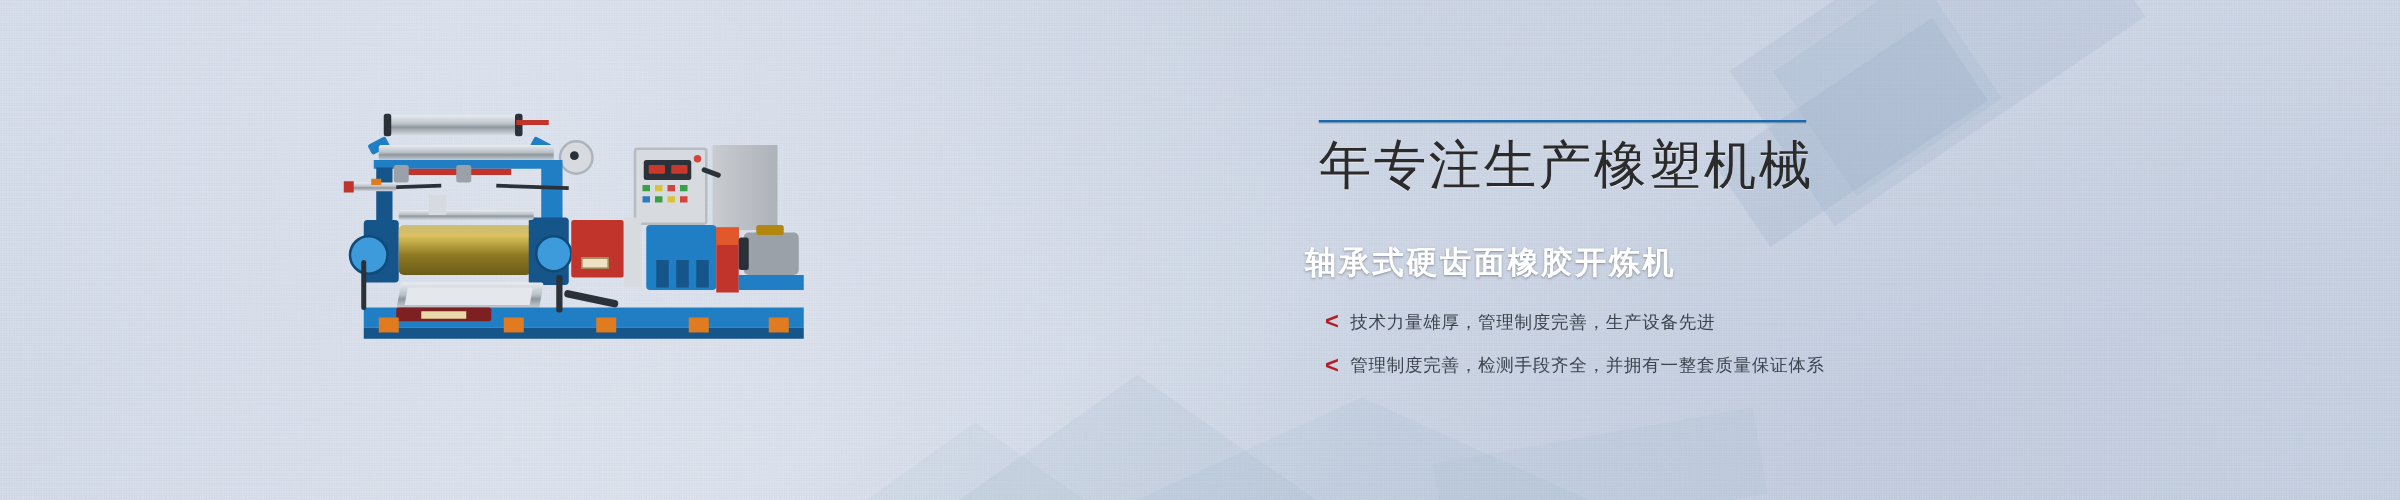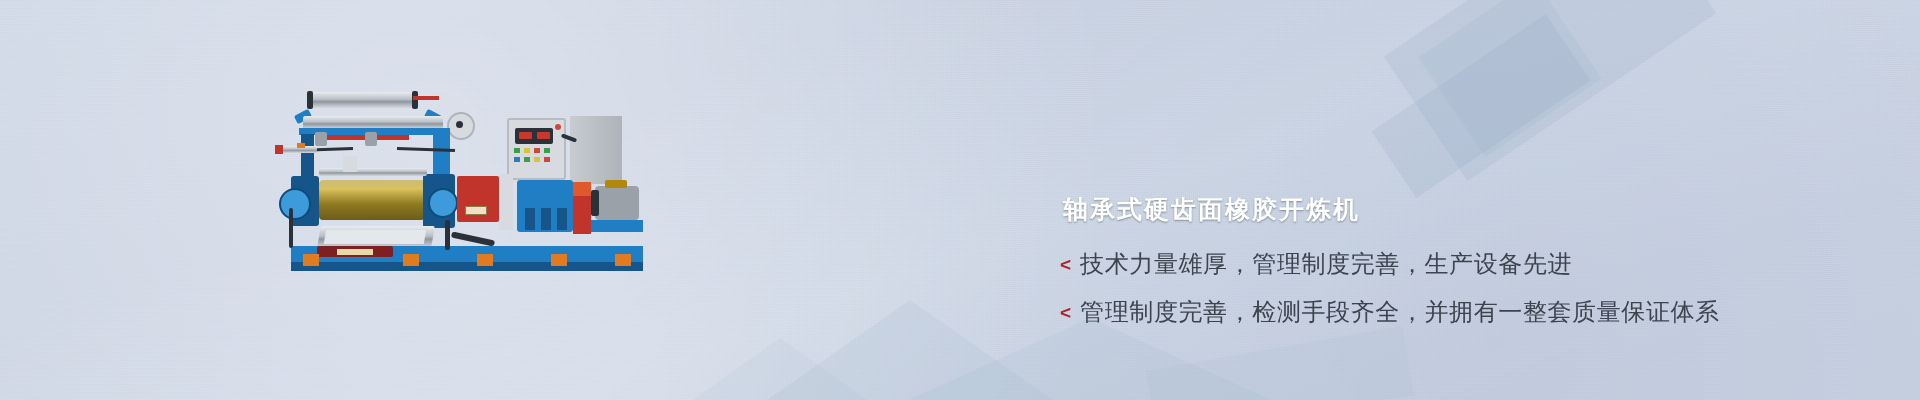--- a/index.html
+++ b/index.html
@@ -130,21 +130,21 @@
        rgba(140,158,190,0.55) 88%,
        rgba(203,213,229,0.0) 100%);
     display: flex;
     align-items: center;
   }
   .subbar-text {
     color: #ffffff;
     font-size: 25px;
     font-weight: bold;
     letter-spacing: 2px;
-    margin-left: 83px;
+    margin-left: 64px;
     white-space: nowrap;
     text-shadow: 0 1px 2px rgba(0,0,0,0.35);
   }
 
   .bullets {
     position: absolute;
     left: 1060px;
     top: 248px;
     width: 700px;
   }
@@ -156,21 +156,21 @@
   }
   .bullet-mark {
     color: #b31f26;
     font-size: 19px;
     font-weight: bold;
     margin-right: 9px;
     line-height: 1;
   }
   .bullet-text {
     color: #3d444f;
-    font-size: 24px;
+    font-size: 14px;
     letter-spacing: 0.6px;
   }
 
   
   .machine {
     position: absolute;
     left: 285px;
     top: 88px;
     width: 360px;
     height: 182px;
@@ -289,20 +289,24 @@
     <div class="m orange" style="left:118px; top:166px; width:16px; height:12px;"></div>
     <div class="m orange" style="left:192px; top:166px; width:16px; height:12px;"></div>
     <div class="m orange" style="left:266px; top:166px; width:16px; height:12px;"></div>
     <div class="m orange" style="left:330px; top:166px; width:16px; height:12px;"></div>
 
     <div class="m dark" style="left:4px; top:120px; width:4px; height:40px; border-radius:2px;"></div>
     <div class="m dark" style="left:160px; top:132px; width:5px; height:30px; border-radius:2px;"></div>
     <div class="m dark" style="left:166px; top:148px; width:44px; height:6px; transform:rotate(12deg); border-radius:3px;"></div>
   </div>
 
+  <div class="copy">
+    <div class="rule"></div>
+    <div class="headline">年专注生产橡塑机械</div>
+  </div>
 
   <div class="subbar">
     <span class="subbar-text">轴承式硬齿面橡胶开炼机</span>
   </div>
 
   <div class="bullets">
     <div class="bullet">
       <span class="bullet-mark">&lt;</span>
       <span class="bullet-text">技术力量雄厚，管理制度完善，生产设备先进</span>
     </div>

